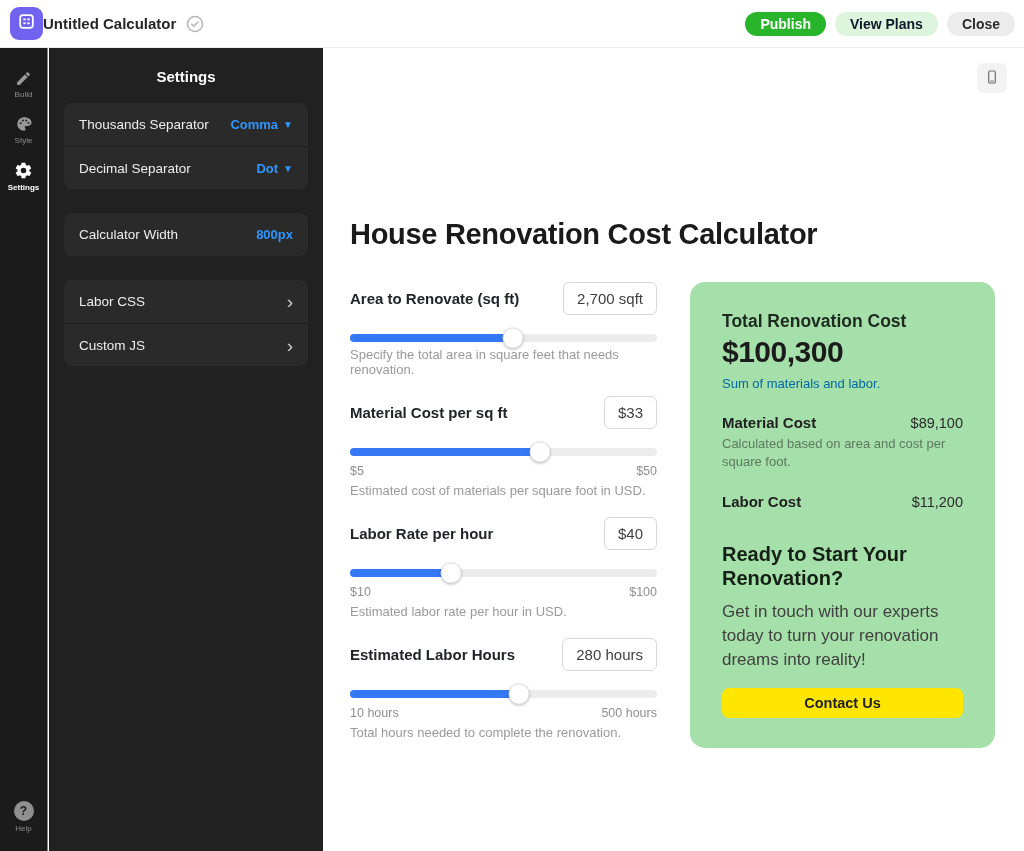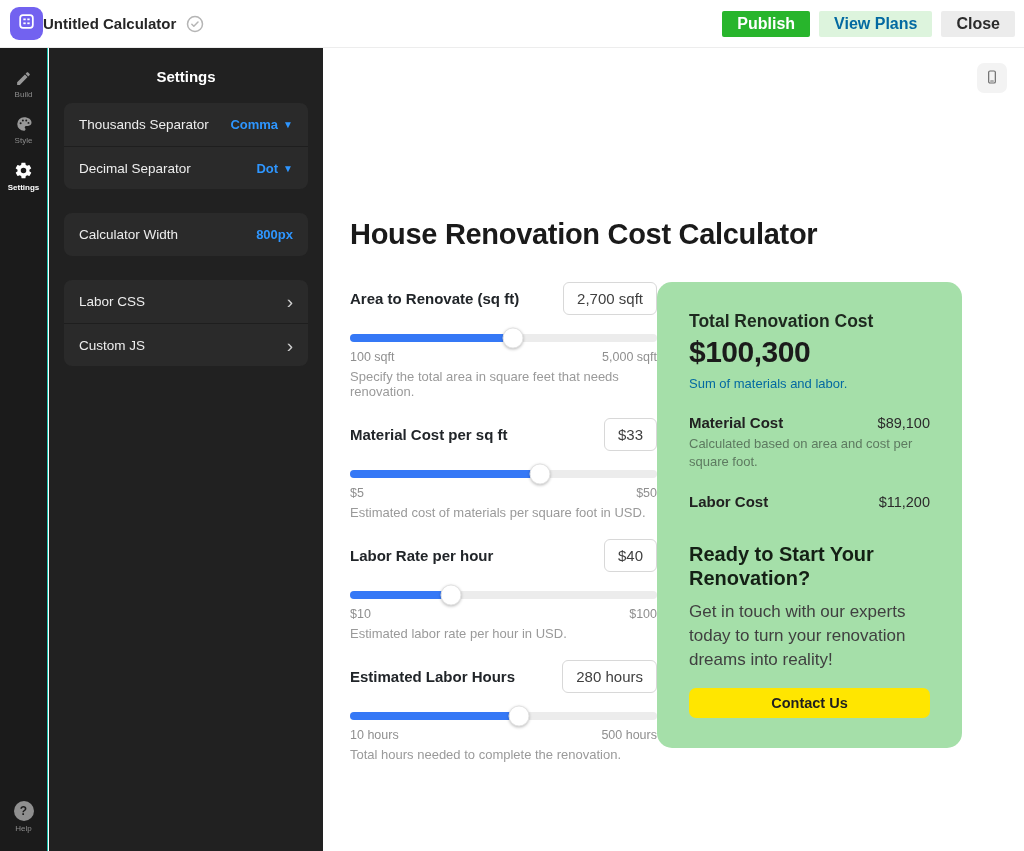--- a/index.html
+++ b/index.html
@@ -7,24 +7,24 @@
   body { font-family:"Liberation Sans","DejaVu Sans",sans-serif; background:#fff; overflow:hidden; }
   #app { position:relative; width:1024px; height:851px; background:#fff; }
 
   
   .topbar { position:absolute; left:0; top:0; width:1024px; height:48px; background:#fff;
             border-bottom:1px solid #ededed; display:flex; align-items:center; padding:0 9px 0 10px; z-index:5; }
   .logo { width:33px; height:33px; border-radius:9px; background:#7262f0; display:flex; align-items:center; justify-content:center; }
   .doc-title { font-size:15px; font-weight:700; color:#262626; }
   .saved-icon { margin-left:9px; display:flex; align-items:center; }
   .topbar-spacer { flex:1; }
-  .btn { border:none; border-radius:2px; font-size:16px; font-weight:700; padding:4px 15px; cursor:pointer;
+  .btn { border:none; border-radius:14px; font-size:14px; font-weight:700; padding:4px 15px; cursor:pointer;
          font-family:inherit; }
   .btn-publish { background:#28b52c; color:#fff; }
-  .btn-plans { background:#ddf4dd; color:#0369a1; margin-left:9px; }
+  .btn-plans { background:#ddf4dd; color:#0f172a; margin-left:9px; }
   .btn-close { background:#ececec; color:#2b2b2b; margin-left:9px; }
 
   
   .rail { position:absolute; left:0; top:48px; width:48px; height:803px; background:#1b1b1b;
           border-right:1px solid #14b8a6; display:flex; flex-direction:column; align-items:center; padding-top:14px; }
   .rail-item { width:48px; display:flex; flex-direction:column; align-items:center; gap:3px; padding:8px 0; cursor:pointer; }
   .rail-item .lbl { font-size:8px; color:#8d8d8d; }
   .rail-item.active .lbl { color:#fff; font-weight:700; }
   .rail-item svg { display:block; }
   .rail-help { margin-top:auto; margin-bottom:10px; }
@@ -41,21 +41,21 @@
   .prow .pvalue { color:#2e96ff; font-size:13px; font-weight:700; display:flex; align-items:center; gap:5px; }
   .prow .arrow { font-size:10px; color:#2e96ff; }
   .prow .chev { color:#cfcfcf; font-size:19px; line-height:1; font-weight:400; }
 
   
   .main { position:absolute; left:323px; top:48px; width:701px; height:803px; background:#fff; }
   .device-btn { position:absolute; top:15px; right:17px; width:30px; height:30px; border-radius:7px;
                 background:#f3f3f3; border:none; display:flex; align-items:center; justify-content:center; cursor:pointer; }
   .content { position:absolute; left:27px; top:150px; width:645px;margin-top:20px; }
   .calc-title { font-size:29px; font-weight:700; color:#1a1a1a; letter-spacing:-0.3px; margin-bottom:31px; }
-  .columns { display:flex; }
+  .columns { display:flex; gap:33px; }
   .form-col { width:307px; }
 
   .field { margin-bottom:19px; }
   .field-row { display:flex; align-items:center; justify-content:space-between; }
   .field-label { font-size:15px; font-weight:700; color:#212529; }
   .input-box { border:1px solid #d8d8d8; border-radius:6px; background:#fff; color:#3f3f3f;
                font-size:15px; padding:7px 13px; text-align:center; min-width:44px; cursor:text; }
   .slider { position:relative; height:8px; border-radius:4px; background:#ececec; margin-top:19px; cursor:pointer; }
   .slider .fill { position:absolute; left:0; top:0; height:8px; border-radius:4px; background:#3578f6; }
   .slider .thumb { position:absolute; top:50%; width:21px; height:21px; border-radius:50%; background:#fff;
@@ -200,24 +200,20 @@
 
           <div class="field">
             <div class="field-row">
               <span class="field-label">Area to Renovate (sq ft)</span>
               <span class="input-box">2,700 sqft</span>
             </div>
             <div class="slider">
               <div class="fill" style="width: 53%;"></div>
               <div class="thumb" style="left: 53%;"></div>
             </div>
-            <div class="minmax">
-              <span>100 sqft</span>
-              <span>5,000 sqft</span>
-            </div>
             <div class="field-desc">Specify the total area in square feet that needs renovation.</div>
           </div>
 
           <div class="field">
             <div class="field-row">
               <span class="field-label">Material Cost per sq ft</span>
               <span class="input-box">$33</span>
             </div>
             <div class="slider">
               <div class="fill" style="width: 62%;"></div>

